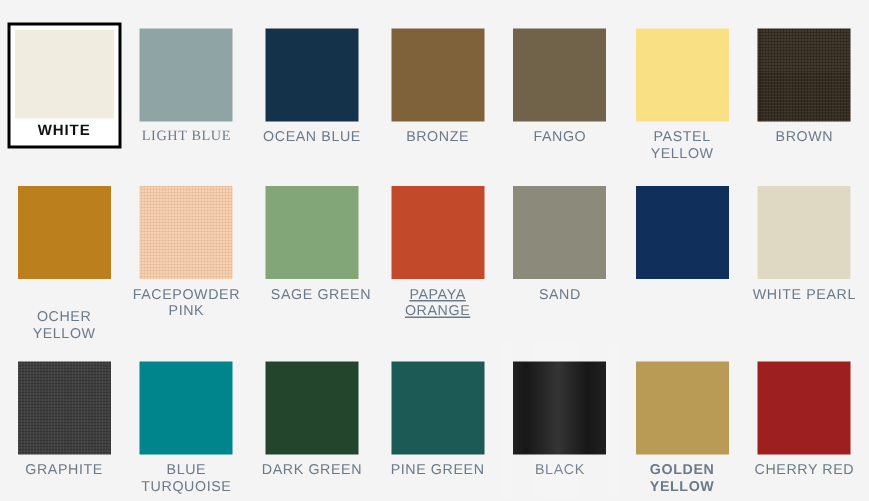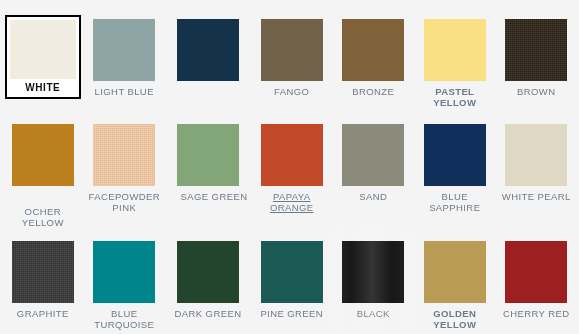--- a/index.html
+++ b/index.html
@@ -111,36 +111,37 @@
 
 <div id="swatch-grid" style="background: rgb(244, 244, 244); grid-template-columns: repeat(7, 1fr); grid-template-rows: repeat(3, 1fr);">
     <div class="swatch-cell selected">
       <div class="selected-frame" style="border-color: rgb(0, 0, 0);">
         <div class="chip" style="background: rgb(240, 236, 224);"></div>
         <div class="chip-label" style="color: rgb(17, 17, 17);">WHITE</div>
       </div>
     </div>
     <div class="swatch-cell">
       <div class="chip" style="background: rgb(143, 165, 165);"></div>
-      <div class="chip-label" style="color: rgb(107, 122, 136);">LIGHT BLUE</div>
+      <div class="chip-label" style="color: rgb(107, 122, 136); font-family: Liberation Serif, serif;">LIGHT BLUE</div>
     </div>
     <div class="swatch-cell">
       <div class="chip" style="background: rgb(20, 50, 74);"></div>
+      <div class="chip-label" style="color: rgb(107, 122, 136);">OCEAN BLUE</div>
+    </div>
+    <div class="swatch-cell">
+      <div class="chip" style="background: rgb(127, 98, 57);"></div>
+      <div class="chip-label" style="color: rgb(107, 122, 136);">BRONZE</div>
     </div>
     <div class="swatch-cell">
       <div class="chip" style="background: rgb(112, 99, 74);"></div>
       <div class="chip-label" style="color: rgb(107, 122, 136);">FANGO</div>
     </div>
     <div class="swatch-cell">
-      <div class="chip" style="background: rgb(127, 98, 57);"></div>
-      <div class="chip-label" style="color: rgb(107, 122, 136);">BRONZE</div>
-    </div>
-    <div class="swatch-cell">
       <div class="chip" style="background: rgb(250, 224, 132);"></div>
-      <div class="chip-label" style="color: rgb(107, 122, 136); font-weight: bold;">PASTEL YELLOW</div>
+      <div class="chip-label" style="color: rgb(107, 122, 136);">PASTEL YELLOW</div>
     </div>
     <div class="swatch-cell">
       <div class="chip textured" style="background: rgb(46, 36, 25);"></div>
       <div class="chip-label" style="color: rgb(107, 122, 136);">BROWN</div>
     </div>
     <div class="swatch-cell">
       <div class="chip" style="background: rgb(188, 127, 30);"></div>
       <div class="chip-label" style="color: rgb(107, 122, 136); margin-top: 20px;">OCHER YELLOW</div>
     </div>
     <div class="swatch-cell">
@@ -154,21 +155,20 @@
     <div class="swatch-cell">
       <div class="chip" style="background: rgb(194, 73, 42);"></div>
       <div class="chip-label" style="color: rgb(107, 122, 136); text-decoration: underline;">PAPAYA ORANGE</div>
     </div>
     <div class="swatch-cell">
       <div class="chip" style="background: rgb(140, 138, 123);"></div>
       <div class="chip-label" style="color: rgb(107, 122, 136);">SAND</div>
     </div>
     <div class="swatch-cell">
       <div class="chip" style="background: rgb(16, 47, 91);"></div>
-      <div class="chip-label" style="color: rgb(107, 122, 136);">BLUE SAPPHIRE</div>
     </div>
     <div class="swatch-cell">
       <div class="chip" style="background: rgb(223, 217, 196);"></div>
       <div class="chip-label" style="color: rgb(107, 122, 136);">WHITE PEARL</div>
     </div>
     <div class="swatch-cell">
       <div class="chip textured" style="background: rgb(56, 56, 56);"></div>
       <div class="chip-label" style="color: rgb(107, 122, 136);">GRAPHITE</div>
     </div>
     <div class="swatch-cell">

